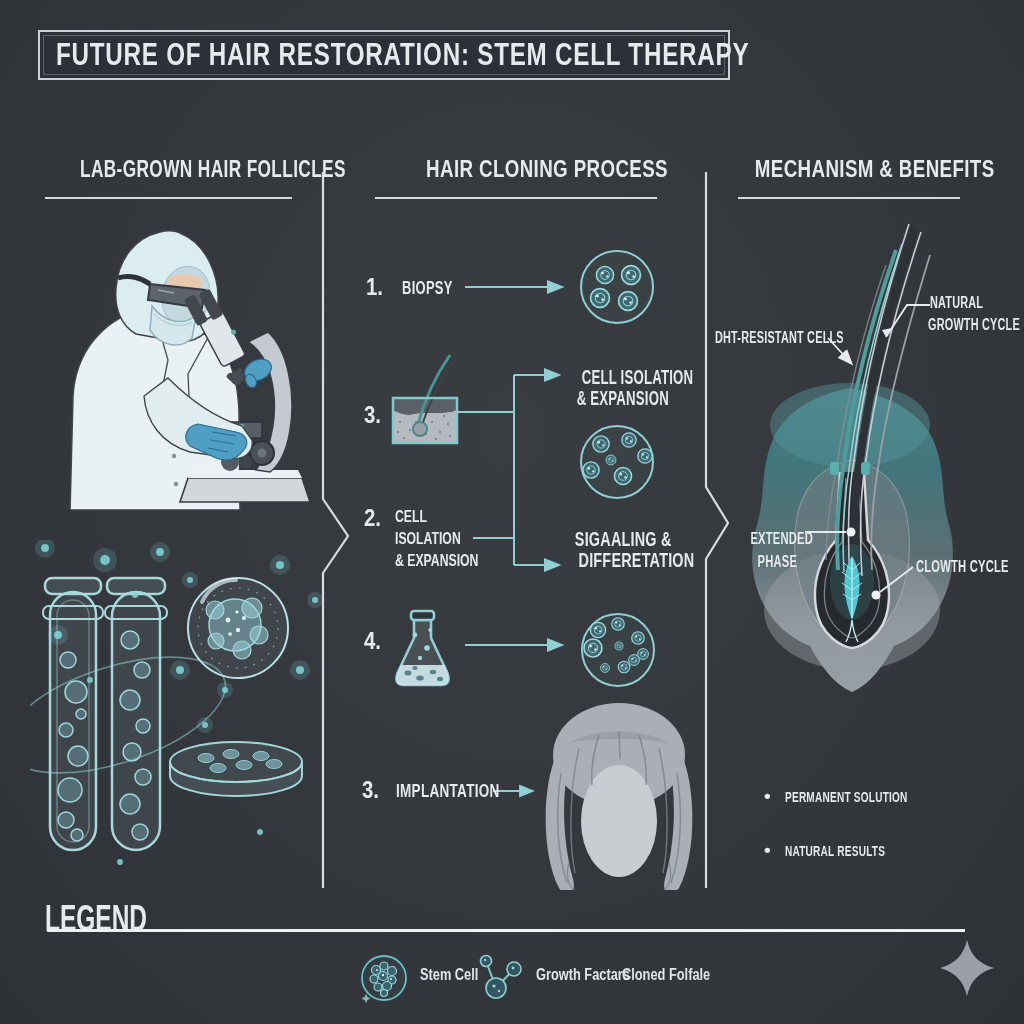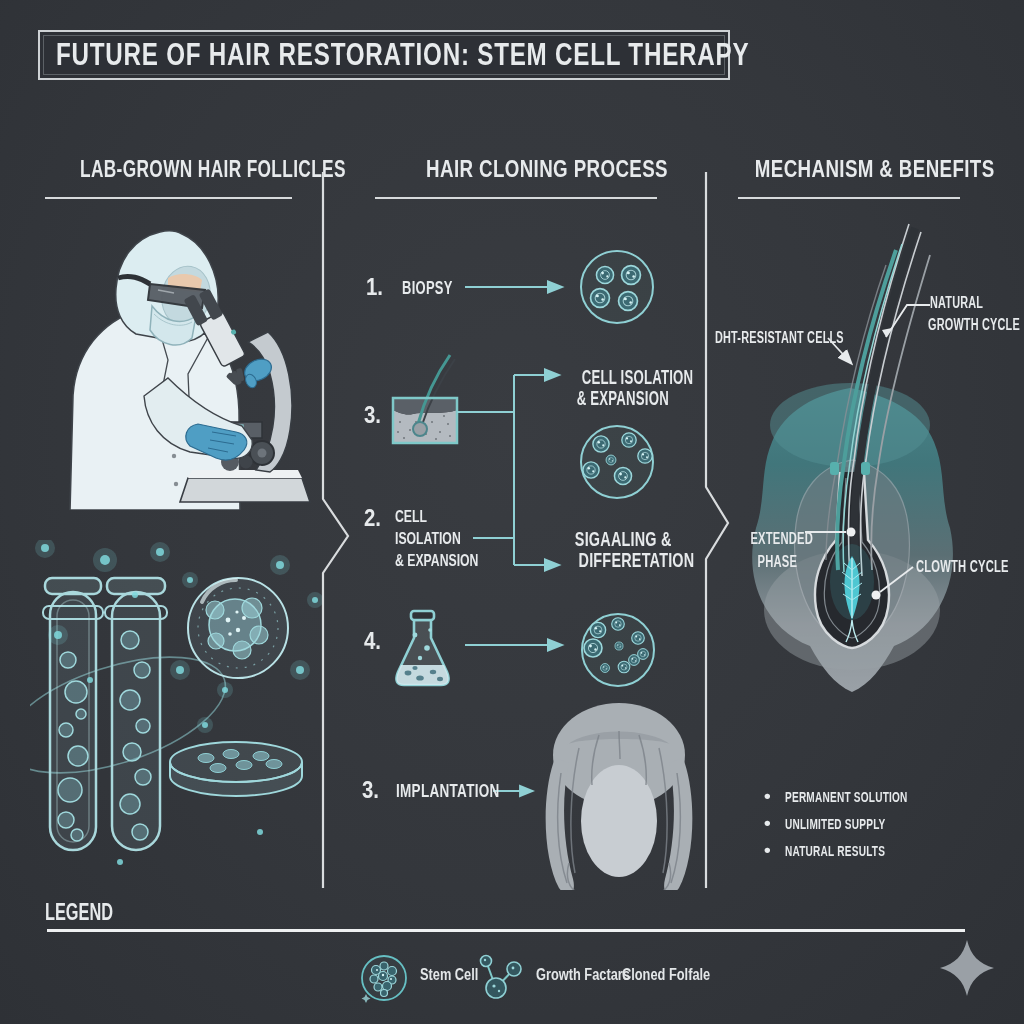--- a/index.html
+++ b/index.html
@@ -421,26 +421,24 @@
     <span class="sp sx68">GROWTH CYCLE</span></div>
   <div class="abs t callout" style="left:737px;top:503px;width:80px;text-align:center;line-height:23px;margin-top:24px;">
     <div><span class="spc sx70">EXTENDED</span></div>
     <div><span class="spc sx70">PHASE</span></div>
   </div>
   <div class="abs t callout" style="left:916px;top:558px;">
     <span class="sp sx70">CLOWTH CYCLE</span></div>
 
   <div class="abs t benefit" style="left:764px;top:785px;">
     <span class="sp sx72">PERMANENT SOLUTION</span></div>
-  <div class="abs t benefit" style="left:764px;top:812px;">
-    <span class="sp sx72">UNLIMITED SUPPLY</span></div>
   <div class="abs t benefit" style="left:764px;top:839px;text-align:right;">
     <span class="sp sx72">NATURAL RESULTS</span></div>
 
-  <div class="abs t" style="left:45px;top:898px;font-size:24px;">
+  <div class="abs t" style="left:45px;top:898px;font-size:36px;">
     <span class="sp sx68">LEGEND</span></div>
   <div class="abs" style="left:47px;top:929px;width:918px;height:3px;background:#eef0f1;"></div>
 
   <svg class="abs" style="left:358px;top:952px;pointer-events:none;" width="54" height="54" viewBox="0 0 54 54">
     <circle cx="26" cy="26" r="22" fill="rgba(143,208,212,.05)" stroke="#66c0c4" stroke-width="1.8"></circle>
     <g fill="#39646d" stroke="#9cd7db" stroke-width="1.2">
       <circle cx="18" cy="18" r="4.5"></circle>
         <circle cx="26" cy="14" r="4"></circle>
         <circle cx="34" cy="19" r="4.5"></circle>
       <circle cx="16" cy="27" r="4"></circle>

